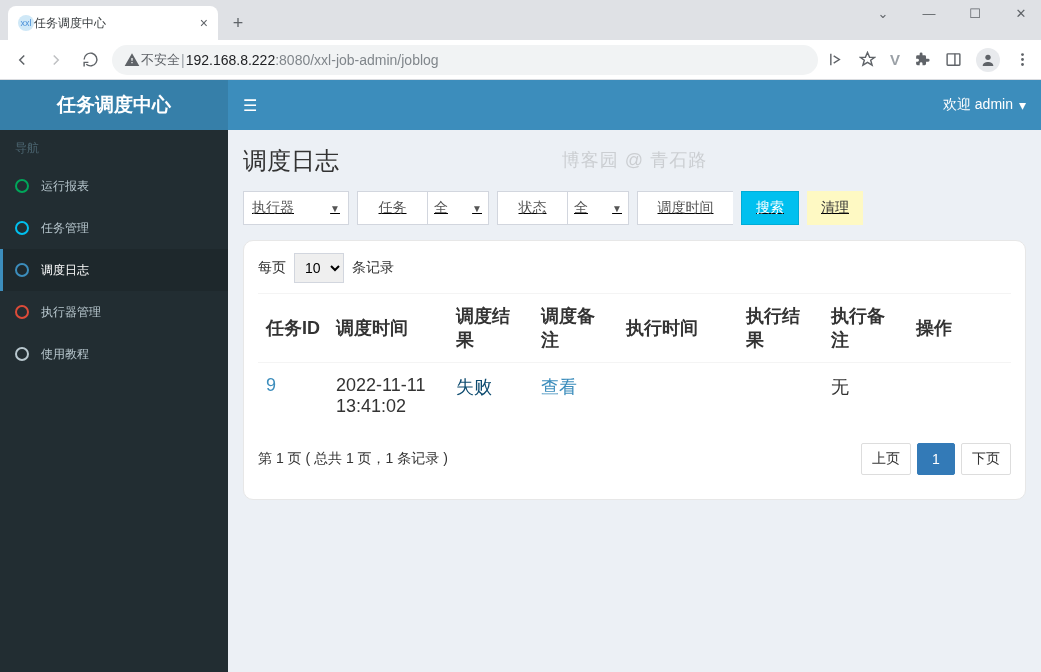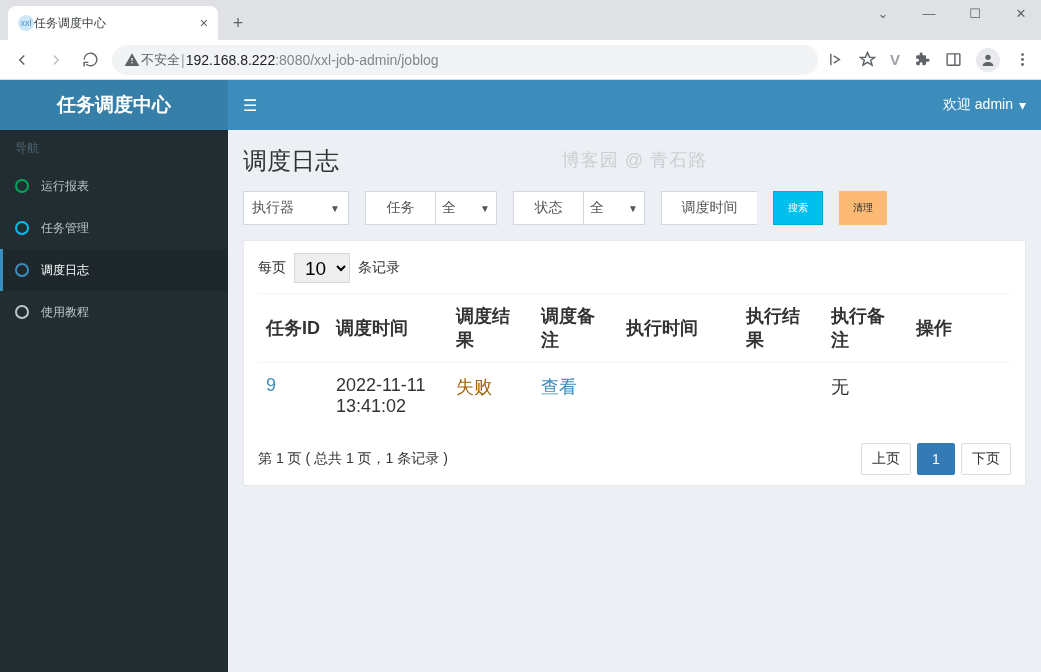--- a/index.html
+++ b/index.html
@@ -36,39 +36,39 @@
 .navicon { width:14px; height:14px; border:2px solid currentColor; border-radius:50%; flex-shrink:0;}
 .navicon.c-green { color:#00a65a;} .navicon.c-cyan{color:#00c0ef;} .navicon.c-blue{color:#3c8dbc;} .navicon.c-red{color:#dd4b39;} .navicon.c-purple{color:#605ca8;} .navicon.c-gray{color:#b8c7ce;}
 
 .main { flex:1; display:flex; flex-direction:column; background:#ecf0f5; min-width:0;}
 .topbar { height:50px; background:#3c8dbc; color:#fff; display:flex; align-items:center; padding:0 15px; justify-content:space-between;}
 .hamb { font-size:16px; cursor:pointer;}
 .userbox { font-size:14px; display:flex; align-items:center; gap:6px; cursor:pointer;}
 .content { flex:1; padding:15px; overflow:auto; position:relative;}
 .pgtitle { font-size:24px; color:#333; margin-bottom:14px; font-weight:400;}
 .watermark { position:absolute; top:18px; left:50%; transform:translateX(-50%); color:rgba(120,120,120,0.28); font-size:18px; pointer-events:none; letter-spacing:1px;}
-.filters { display:flex; gap:16px; margin-bottom:15px; align-items:center;}
+.filters { display:flex; gap:8px; margin-bottom:15px; align-items:center;text-decoration:underline;}
 .sel { height:34px; border:1px solid #d2d6de; background:#fff; font-size:14px; padding:0 8px; display:flex; align-items:center; gap:6px; color:#555;}
 .sel.small { width:106px; justify-content:space-between;}
 .sel .caret { font-size:10px; color:#555;}
 .sel.tiny{ width:62px; justify-content:space-between; padding:0 6px;}
 .dtlabel { width:96px; justify-content:center; text-align:center; border-right:none;}
 .dtval { width:172px; font-size:13px; border-left:none;}
 .dtgroup { display:flex;}
-.btn { height:34px; padding:0 14px; font-size:10px; border:1px solid transparent; cursor:pointer; display:flex; align-items:center;}
+.btn { height:34px; padding:0 14px; font-size:14px; border:1px solid transparent; cursor:pointer; display:flex; align-items:center;}
 .btn-info { background:#00c0ef; color:#fff; border-color:#00acd6;}
-.btn-def { background:#fdba74; color:#333; border:1px solid #ddd;}
-.panel { background:#fff; border:1px solid #e7e7e7; border-radius:2px; padding:12px 14px 10px;}
+.btn-def { background:#fef9c3; color:#333; border:1px solid #ddd;}
+.panel { background:#fff; border:1px solid #e7e7e7; border-radius:10px; padding:12px 14px 24px;}
 .perpg { display:flex; align-items:center; gap:8px; font-size:14px; color:#333; margin-bottom:10px;}
-.perpg select { height:30px; border:1px solid #d2d6de; padding:0 6px; font-size:19px;}
+.perpg select { height:30px; border:1px solid #d2d6de; padding:0 6px; font-size:14px;}
 table { width:100%; border-collapse:collapse; font-size:18px; color:#333;}
 th { text-align:left; padding:10px 8px; border-top:1px solid #f4f4f4; border-bottom:1px solid #f4f4f4; font-weight:bold; background:#fff;}
 td { padding:12px 8px; border-top:1px solid #f4f4f4; vertical-align:top;}
 .link { color:#3c8dbc; cursor:pointer;}
-.fail { color:#a16207;margin-top:20px;}
+.fail { color:#0c4a6e;margin-top:20px;}
 .pgrow { display:flex; justify-content:space-between; align-items:center; margin-top:14px; font-size:14px; color:#333;}
 .pgbtns { display:flex; gap:6px;text-align:center;}
 .pgbtn { height:32px; min-width:38px; padding:0 10px; border:1px solid #ddd; background:#fff; display:flex; align-items:center; justify-content:center; cursor:pointer; color:#333; border-radius:2px;}
 .pgbtn.active { background:#337ab7; color:#fff; border-color:#337ab7;}
 .footer { height:45px; background:#fff; border-top:1px solid #d2d6de; display:flex; align-items:center; justify-content:space-between; padding:0 15px; font-size:13px; color:#444;}
 .footer b { font-weight:bold;}
 .footer .flink { color:#3c8dbc; font-weight:bold; margin-left:6px;}
 svg { display:block; }
 </style>
 </head>
@@ -166,20 +166,24 @@
           <span class="navicon c-green"></span>
           <span>运行报表</span>
         </div>
       <div class="navitem">
           <span class="navicon c-cyan"></span>
           <span>任务管理</span>
         </div>
       <div class="navitem active">
           <span class="navicon c-blue"></span>
           <span>调度日志</span>
+        </div>
+      <div class="navitem">
+          <span class="navicon c-red"></span>
+          <span>执行器管理</span>
         </div>
       <div class="navitem">
           <span class="navicon c-gray"></span>
           <span>使用教程</span>
         </div>
     </div>
 
     <div class="main">
       <div class="topbar">
         <span class="hamb">☰</span>

